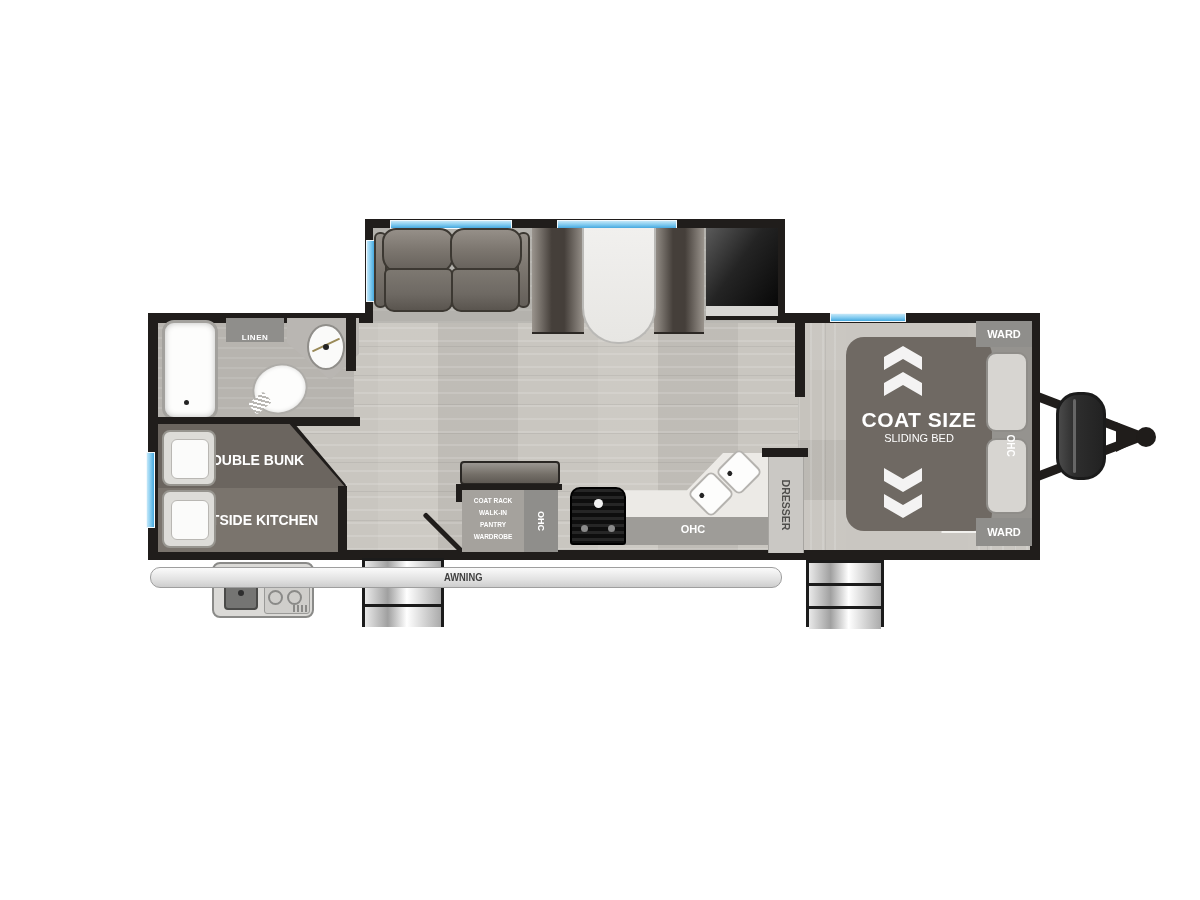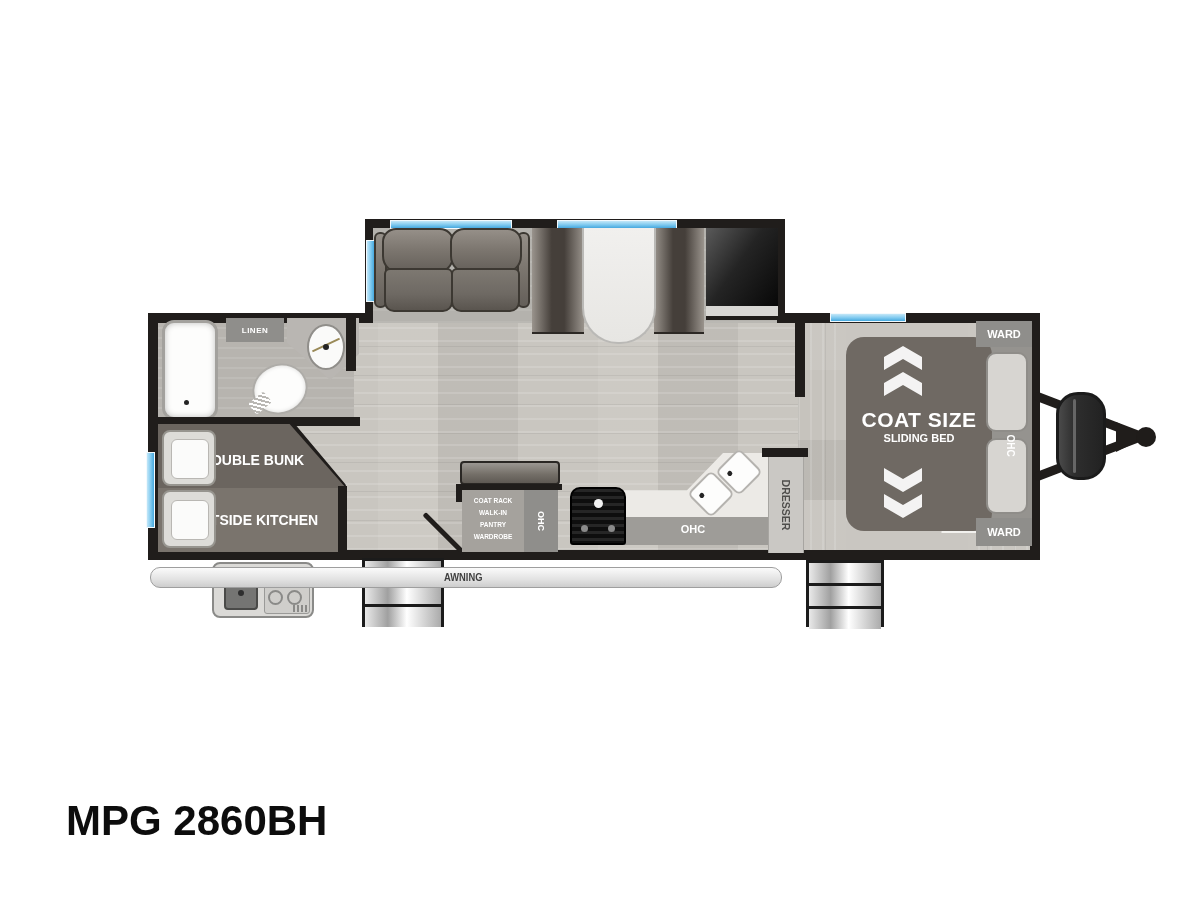--- a/index.html
+++ b/index.html
@@ -81,21 +81,21 @@
 
   <div class="abs bench" style="left:532px;top:228px;width:52px;height:104px;"></div>
   <div class="abs bench" style="left:654px;top:228px;width:50px;height:104px;"></div>
   <div class="abs" style="left:582px;top:228px;width:74px;height:116px;background:linear-gradient(180deg,#f1f0ee 0%,#e7e6e3 100%);border:2px solid #bab9b6;border-top:none;border-radius:0 0 36px 36px;box-sizing:border-box;"></div>
 
   <div class="abs" style="left:706px;top:228px;width:72px;height:80px;background:linear-gradient(125deg,#5a5a5a 0%,#242424 45%,#070707 100%);"></div>
   <div class="abs" style="left:706px;top:306px;width:72px;height:10px;background:#d8d7d4;border-bottom:4px solid #1f1c1a;box-sizing:content-box;"></div>
 
   <div class="abs" style="left:162px;top:320px;width:56px;height:100px;background:#fdfdfc;border:3px solid #a3a19d;border-radius:12px;box-sizing:border-box;box-shadow:inset 0 0 6px rgba(0,0,0,.25);"></div>
   <div class="abs dot" style="left:184px;top:400px;width:5px;height:5px;"></div>
-  <div class="abs label-box" style="left:226px;top:318px;width:58px;height:24px;font-size:8px;letter-spacing:.5px;">
+  <div class="abs label-box" style="left:226px;top:318px;width:58px;height:24px;font-size:8px;letter-spacing:.5px;align-items:flex-end;">
     <span>LINEN</span>
   </div>
   <div class="abs" style="left:287px;top:318px;width:72px;height:62px;background:#b9b6b2;clip-path:polygon(0 0,100% 0,100% 58%,60% 100%,0 40%);">
     <div class="abs" style="left:20px;top:6px;width:38px;height:46px;background:#fafaf9;border:2px solid #908e8a;border-radius:50%;box-sizing:border-box;"></div>
     <div class="abs" style="left:24px;top:26px;width:30px;height:2px;background:#9a8a58;transform:rotate(-25deg);"></div>
     <div class="abs dot" style="left:36px;top:26px;width:6px;height:6px;"></div>
   </div>
   <div class="abs" style="left:252px;top:364px;width:56px;height:50px;background:#fdfdfc;border:2px solid #aeaca8;border-radius:50%;box-sizing:border-box;transform:rotate(-22deg);box-shadow:inset 0 0 4px rgba(0,0,0,.15);"></div>
   <div class="abs" style="left:250px;top:396px;width:20px;height:14px;border-radius:3px;transform:rotate(-40deg);background:repeating-linear-gradient(55deg,#ffffff 0 2px,#b9b7b3 2px 4px);"></div>
 
@@ -155,21 +155,21 @@
   <div class="abs" style="left:846px;top:323px;width:122px;height:26px;background:#c9c6c1;"></div>
   <div class="abs" style="left:846px;top:521px;width:122px;height:29px;background:#c9c6c1;"></div>
   <div class="abs" style="left:950px;top:337px;width:44px;height:196px;background:#f2f1ee;transform:skewX(-5deg);"></div>
   <div class="abs" style="left:984px;top:345px;width:48px;height:182px;background:#95938f;"></div>
   <div class="abs" style="left:846px;top:337px;width:146px;height:194px;background:var(--furniture-dark,#6f6963);border-radius:18px;">
     <div class="abs chev chev-up" style="left:38px;top:9px;width:38px;height:24px;"></div>
     <div class="abs chev chev-up" style="left:38px;top:35px;width:38px;height:24px;"></div>
     <div class="abs chev chev-down" style="left:38px;top:131px;width:38px;height:24px;"></div>
     <div class="abs chev chev-down" style="left:38px;top:157px;width:38px;height:24px;"></div>
     <div class="abs wtext" style="left:0;top:71px;width:146px;font-size:21px;letter-spacing:.5px;">COAT SIZE</div>
-    <div class="abs wtext" style="left:0;top:95px;width:146px;font-size:11px;font-weight:bold;">SLIDING BED</div>
+    <div class="abs wtext" style="left:0;top:95px;width:146px;font-size:11px;font-weight:normal;">SLIDING BED</div>
   </div>
   <div class="abs" style="left:986px;top:352px;width:42px;height:80px;background:#d7d5d1;border:2px solid #8f8d89;border-radius:10px;box-sizing:border-box;"></div>
   <div class="abs" style="left:986px;top:438px;width:42px;height:76px;background:#d7d5d1;border:2px solid #8f8d89;border-radius:10px;box-sizing:border-box;"></div>
   <div class="abs vwrap" style="left:1000px;top:420px;width:20px;height:50px;">
     <span class="vtext wtext" style="font-size:10px;">OHC</span>
   </div>
   <div class="abs label-box" style="left:976px;top:321px;width:56px;height:26px;font-size:11px;">
     <span>WARD</span>
   </div>
   <div class="abs label-box" style="left:976px;top:518px;width:56px;height:28px;font-size:11px;">
@@ -200,15 +200,14 @@
     </div>
     <div class="abs" style="left:50px;top:20px;width:46px;height:30px;background:#cfcecb;border:1px solid #9a9a98;border-radius:3px;box-sizing:border-box;">
       <div class="abs" style="left:3px;top:5px;width:15px;height:15px;border-radius:50%;border:2px solid #8a8a88;box-sizing:border-box;"></div>
       <div class="abs" style="left:22px;top:5px;width:15px;height:15px;border-radius:50%;border:2px solid #8a8a88;box-sizing:border-box;"></div>
       <div class="abs" style="left:28px;top:20px;width:14px;height:7px;background:repeating-linear-gradient(90deg,#8a8a88 0 2px,#cfcecb 2px 4px);"></div>
     </div>
   </div>
   <div class="abs" style="left:150px;top:567px;width:632px;height:21px;border-radius:10px;background:linear-gradient(180deg,#fbfbfb 0%,#e2e2e2 60%,#cdcdcd 100%);border:1.5px solid #9e9e9e;box-sizing:border-box;"></div>
   <div class="abs" style="left:444px;top:571px;font-size:11px;font-weight:600;color:#3f3f3f;transform:scaleX(.85);transform-origin:left center;">AWNING</div>
 
-  <div class="abs title" style="left:66px;top:797px;">MPG 2860BH</div>
 
 </div>
 
 </body></html>

